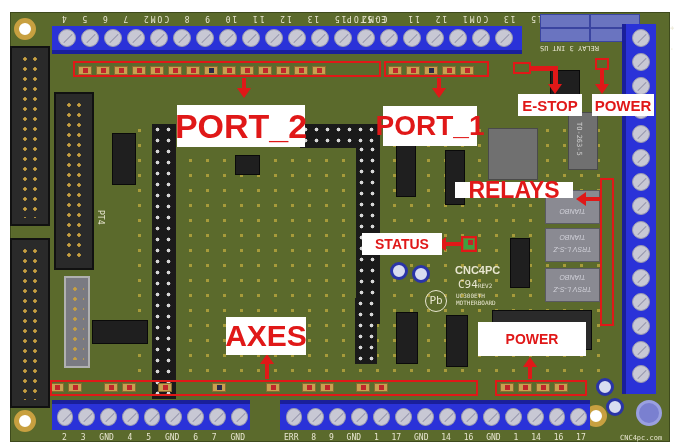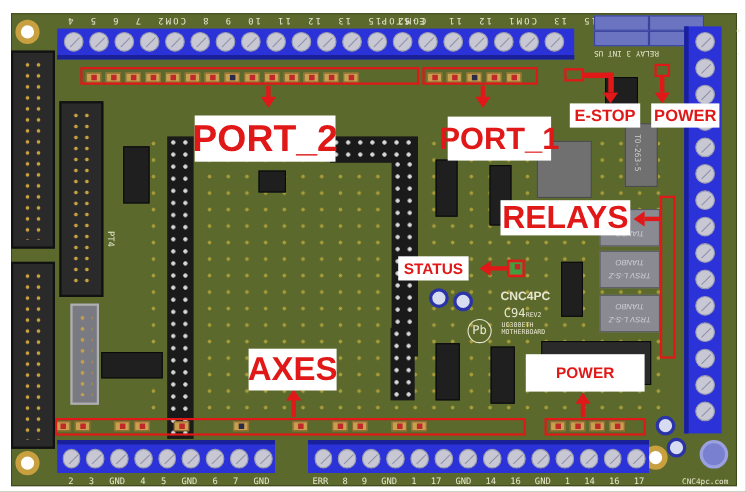--- a/index.html
+++ b/index.html
@@ -304,21 +304,21 @@
 <div class="stem" style="left:586px; top:197px; width:14px; height:4px;"></div>
 <div class="arrow-left" style="left:576px; top:192px;"></div>
 <div class="stem" style="left:445px; top:242px; width:16px; height:4px;"></div>
 <div class="arrow-left" style="left:436px; top:237px;"></div>
 <div class="stem" style="left:265px; top:363px; width:4px; height:16px;"></div>
 <div class="arrow-up" style="left:260px; top:354px;"></div>
 <div class="stem" style="left:528px; top:366px; width:4px; height:13px;"></div>
 <div class="arrow-up" style="left:523px; top:357px;"></div>
 
 <div class="callout" style="left:177px; top:105px; width:128px; height:42px; font-size:34px;">PORT_2</div>
-<div class="callout" style="left:383px; top:106px; width:94px; height:40px; font-size:28px;margin-left:24px;">PORT_1</div>
+<div class="callout" style="left:383px; top:106px; width:94px; height:40px; font-size:28px;">PORT_1</div>
 <div class="callout" style="left:518px; top:94px; width:64px; height:22px; font-size:15px;">E-STOP</div>
 <div class="callout" style="left:592px; top:94px; width:62px; height:22px; font-size:15px;">POWER</div>
-<div class="callout" style="left:455px; top:182px; width:118px; height:32px; font-size:29px;">RELAYS</div>
-<div class="callout" style="left:362px; top:233px; width:64px; height:22px; font-size:14px;">STATUS</div>
+<div class="callout" style="left:455px; top:182px; width:118px; height:16px; font-size:23px;">RELAYS</div>
+<div class="callout" style="left:362px; top:233px; width:80px; height:22px; font-size:14px;">STATUS</div>
 <div class="callout" style="left:226px; top:317px; width:80px; height:38px; font-size:30px;">AXES</div>
 <div class="callout" style="left:478px; top:322px; width:108px; height:34px; font-size:14px; flex-direction:column; line-height:15px;">
   <span>POWER</span>
 </div>
 
 </body></html>

